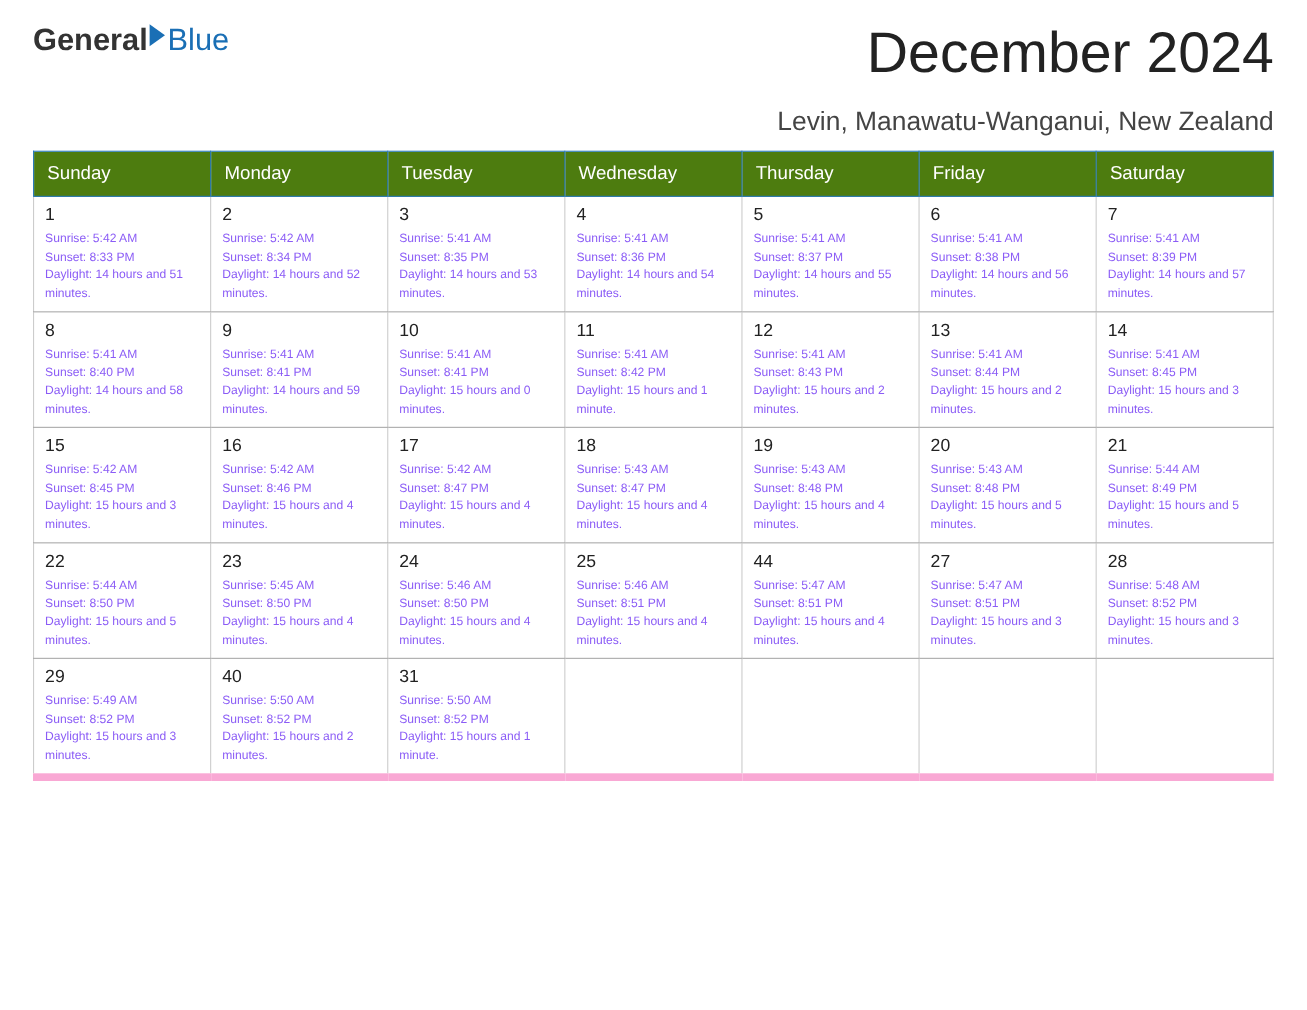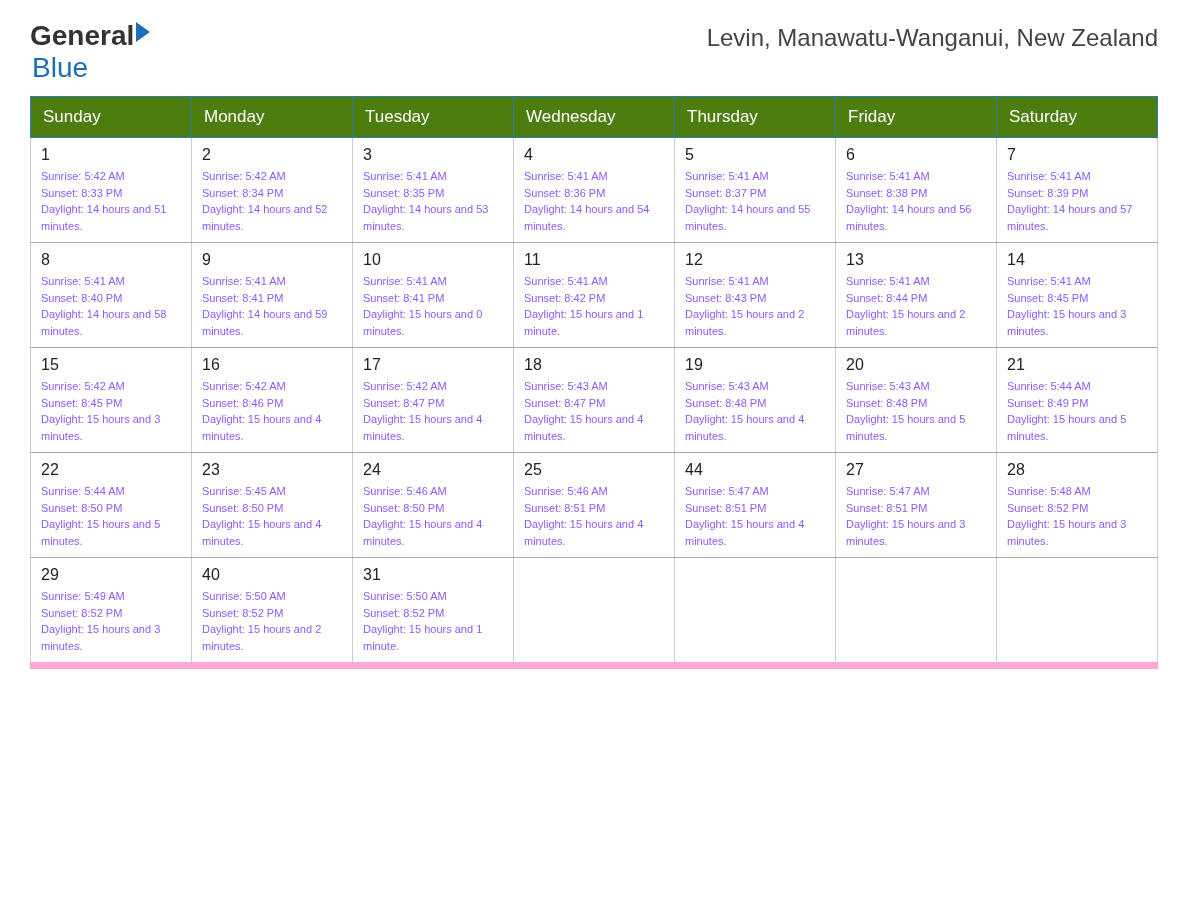--- a/index.html
+++ b/index.html
@@ -26,21 +26,21 @@
       height: 0;
       border-left: 14px solid #1a6fb5;
       border-top: 10px solid transparent;
       border-bottom: 10px solid transparent;
       margin-left: 2px;
       margin-top: -8px;
       display: inline-block;
     }
     .logo-container {
       display: flex;
-      flex-direction: column;
+      flex-direction: row;
     }
     .logo-line1 {
       display: flex;
       align-items: center;
     }
     .logo-line2 {
       color: #1a6fb5;
       font-size: 28px;
       font-weight: normal;
       margin-left: 2px;
@@ -50,21 +50,21 @@
     }
     .month-title {
       font-size: 52px;
       font-weight: normal;
       color: #222;
       line-height: 1.1;
     }
     .location {
       font-size: 24px;
       color: #444;
-      margin-top: 4px;
+      margin-top: 20px;
     }
     .calendar-table {
       width: 100%;
       border-collapse: collapse;
       margin-top: 12px;
     }
     .calendar-table th {
       background-color: #4d7c0f;
       color: white;
       font-size: 17px;
@@ -109,20 +109,21 @@
 
 <div class="header-row">
   <div class="logo-container">
     <div class="logo-line1">
       <span class="logo-text-general">General</span>
       <span class="logo-arrow"></span>
     </div>
     <div class="logo-line2">Blue</div>
   </div>
   <div class="title-section">
+    <div class="month-title">December 2024</div>
     <div class="location">Levin, Manawatu-Wanganui, New Zealand</div>
   </div>
 </div>
 
 <table class="calendar-table">
   <thead>
     <tr id="header-row">
     <th>Sunday</th>
         <th>Monday</th>
         <th>Tuesday</th>

